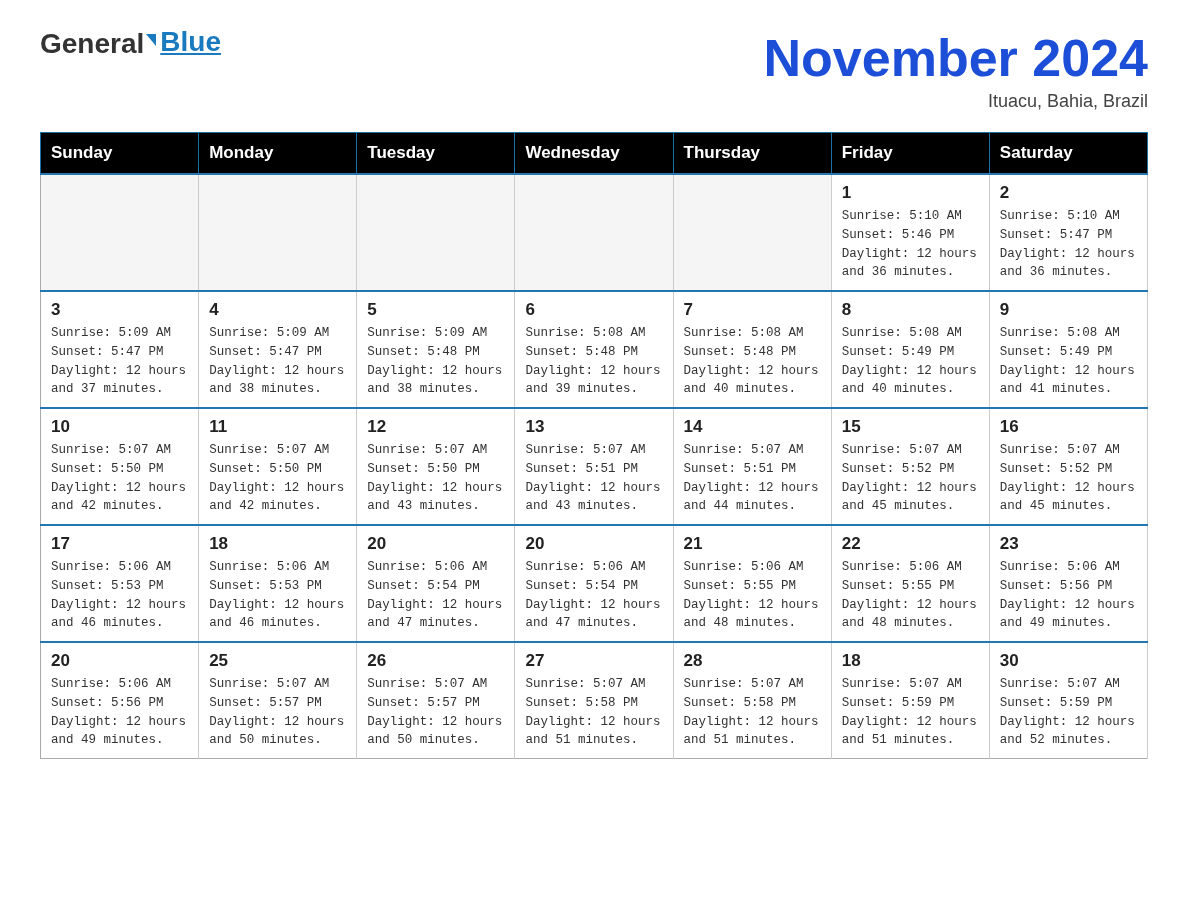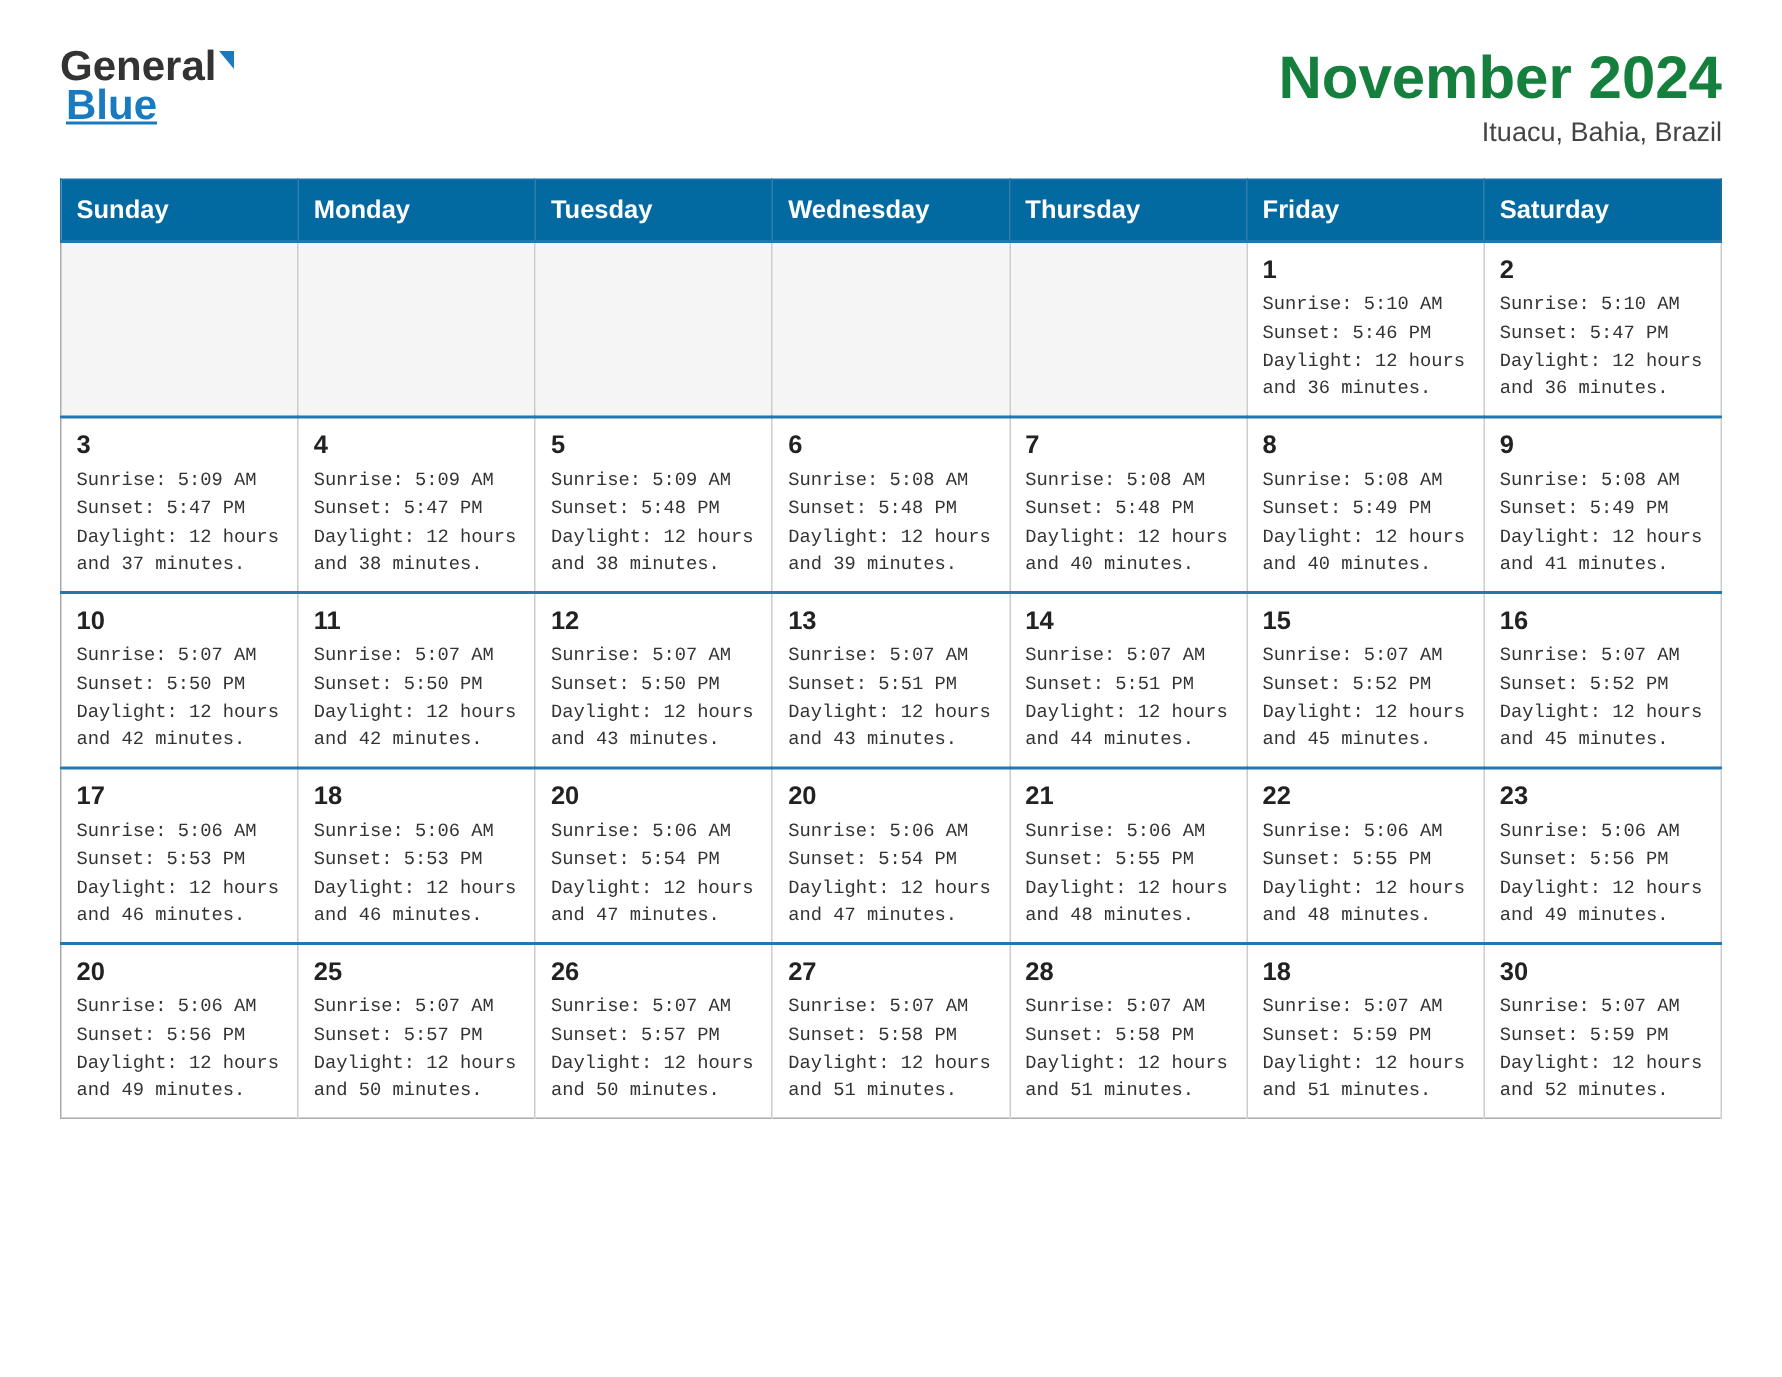--- a/index.html
+++ b/index.html
@@ -11,21 +11,21 @@
       min-height: 918px;
     }
     .header {
       display: flex;
       justify-content: space-between;
       align-items: flex-start;
       margin-bottom: 20px;
     }
     .logo {
       display: flex;
-      flex-direction: column;
+      flex-direction: row;
       align-items: flex-start;
     }
     .logo-text {
       font-size: 28px;
       font-weight: bold;
       color: #333;
       line-height: 1;
     }
     .logo-triangle {
       display: inline-block;
@@ -43,37 +43,37 @@
       font-size: 28px;
       font-weight: bold;
       margin-top: -4px;
       margin-left: 4px;
       text-decoration: underline;
     }
     .title-area {
       text-align: right;
     }
     .month-title {
-      font-size: 40px;
-      font-weight: bold;
-      color: #15803d;
+      font-size: 52px;
+      font-weight: bold;
+      color: #1d4ed8;
       line-height: 1.1;
     }
     .location {
       font-size: 18px;
       color: #444;
       margin-top: 4px;
     }
     table {
       width: 100%;
       border-collapse: collapse;
       border: 1px solid #aaa;
     }
     thead tr {
-      background-color: #0369a1;
+      background-color: #000000;
     }
     thead th {
       color: #fff;
       font-size: 17px;
       font-weight: bold;
       padding: 10px 10px;
       text-align: left;
       border: 1px solid #1a6fa3;
     }
     tbody tr {

